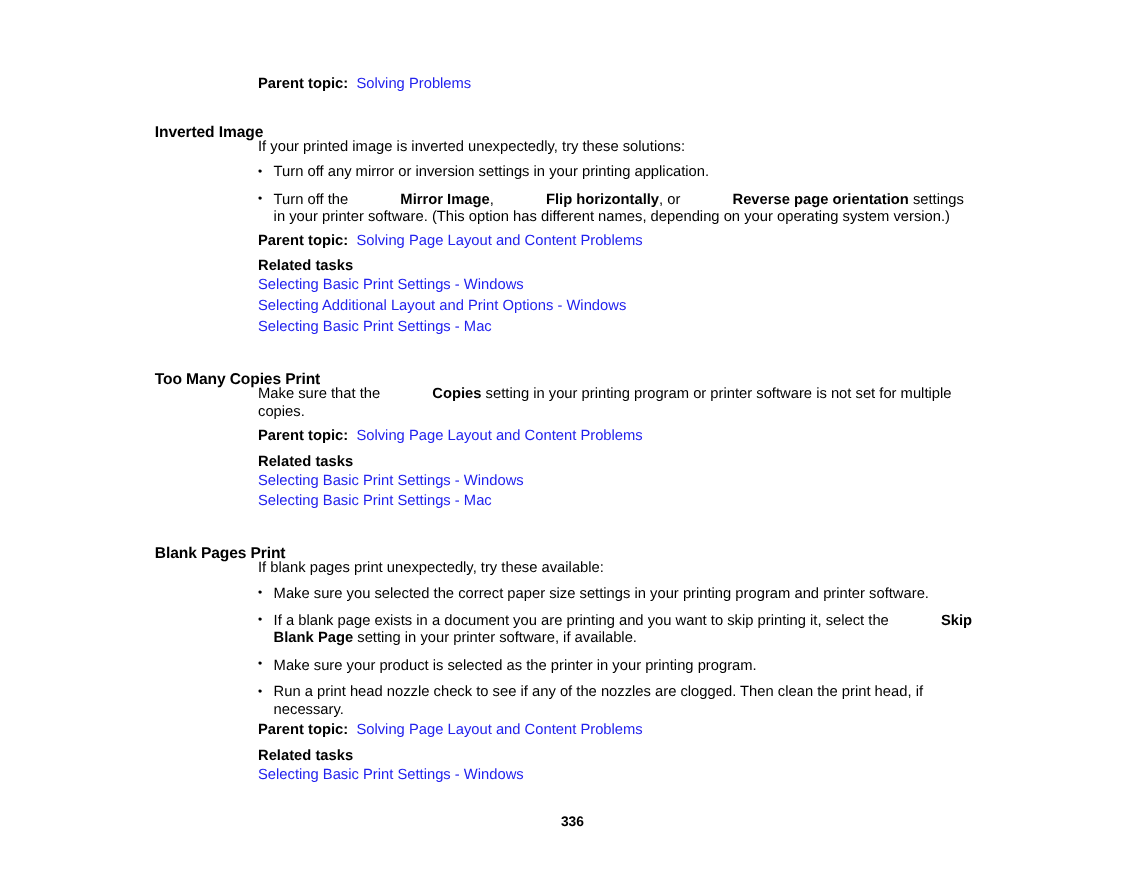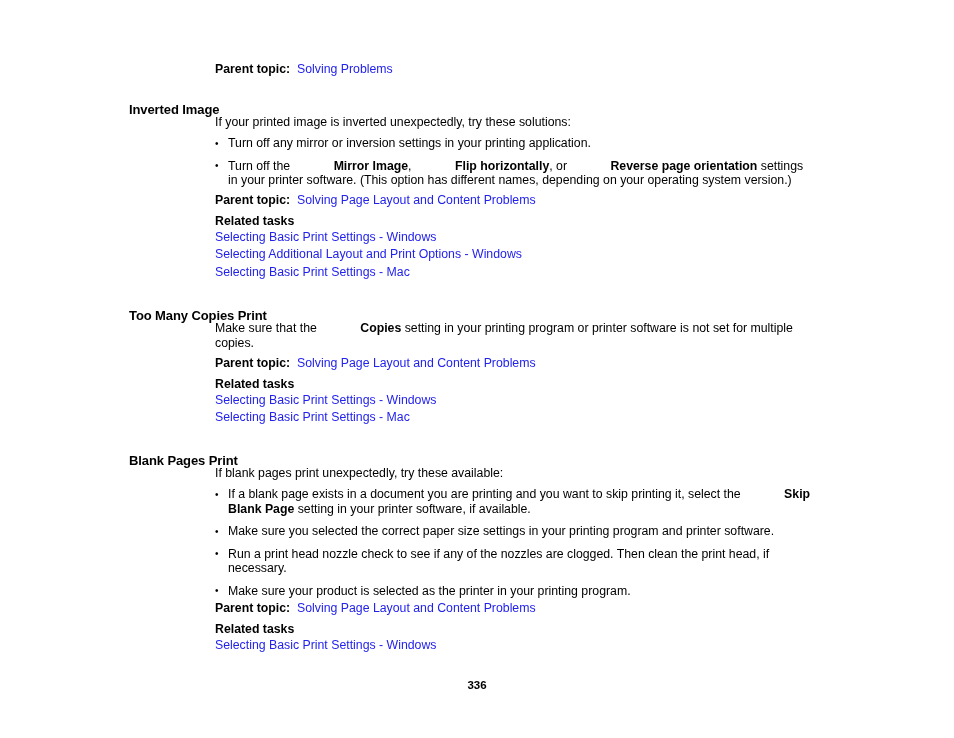--- a/index.html
+++ b/index.html
@@ -154,24 +154,24 @@
   </div>
 
   <h2 class="heading" style="top:442px;">Blank Pages Print</h2>
 
   <div class="block" style="top:466px;">
     <p class="para">If blank pages print unexpectedly, try these available:</p>
   </div>
 
   <div class="block wide" style="top:487px;">
     <ul class="bullets">
+      <li><span>Make sure you selected the correct paper size settings in your printing program and printer software.</span></li>
       <li><span>If a blank page exists in a document you are printing and you want to skip printing it, select the <b>Skip Blank Page</b> setting in your printer software, if available.</span></li>
-      <li><span>Make sure you selected the correct paper size settings in your printing program and printer software.</span></li>
+      <li><span>Make sure your product is selected as the printer in your printing program.</span></li>
       <li><span>Run a print head nozzle check to see if any of the nozzles are clogged. Then clean the print head, if necessary.</span></li>
-      <li><span>Make sure your product is selected as the printer in your printing program.</span></li>
     </ul>
   </div>
 
   <div class="block" style="top:601px;">
     <span class="pt-label">Parent topic:</span>
     <span>&nbsp;</span><a href="#" class="link">Solving Page Layout and Content Problems</a>
   </div>
 
   <div class="block" style="top:622px;">
     <div class="rt-label">Related tasks</div>

